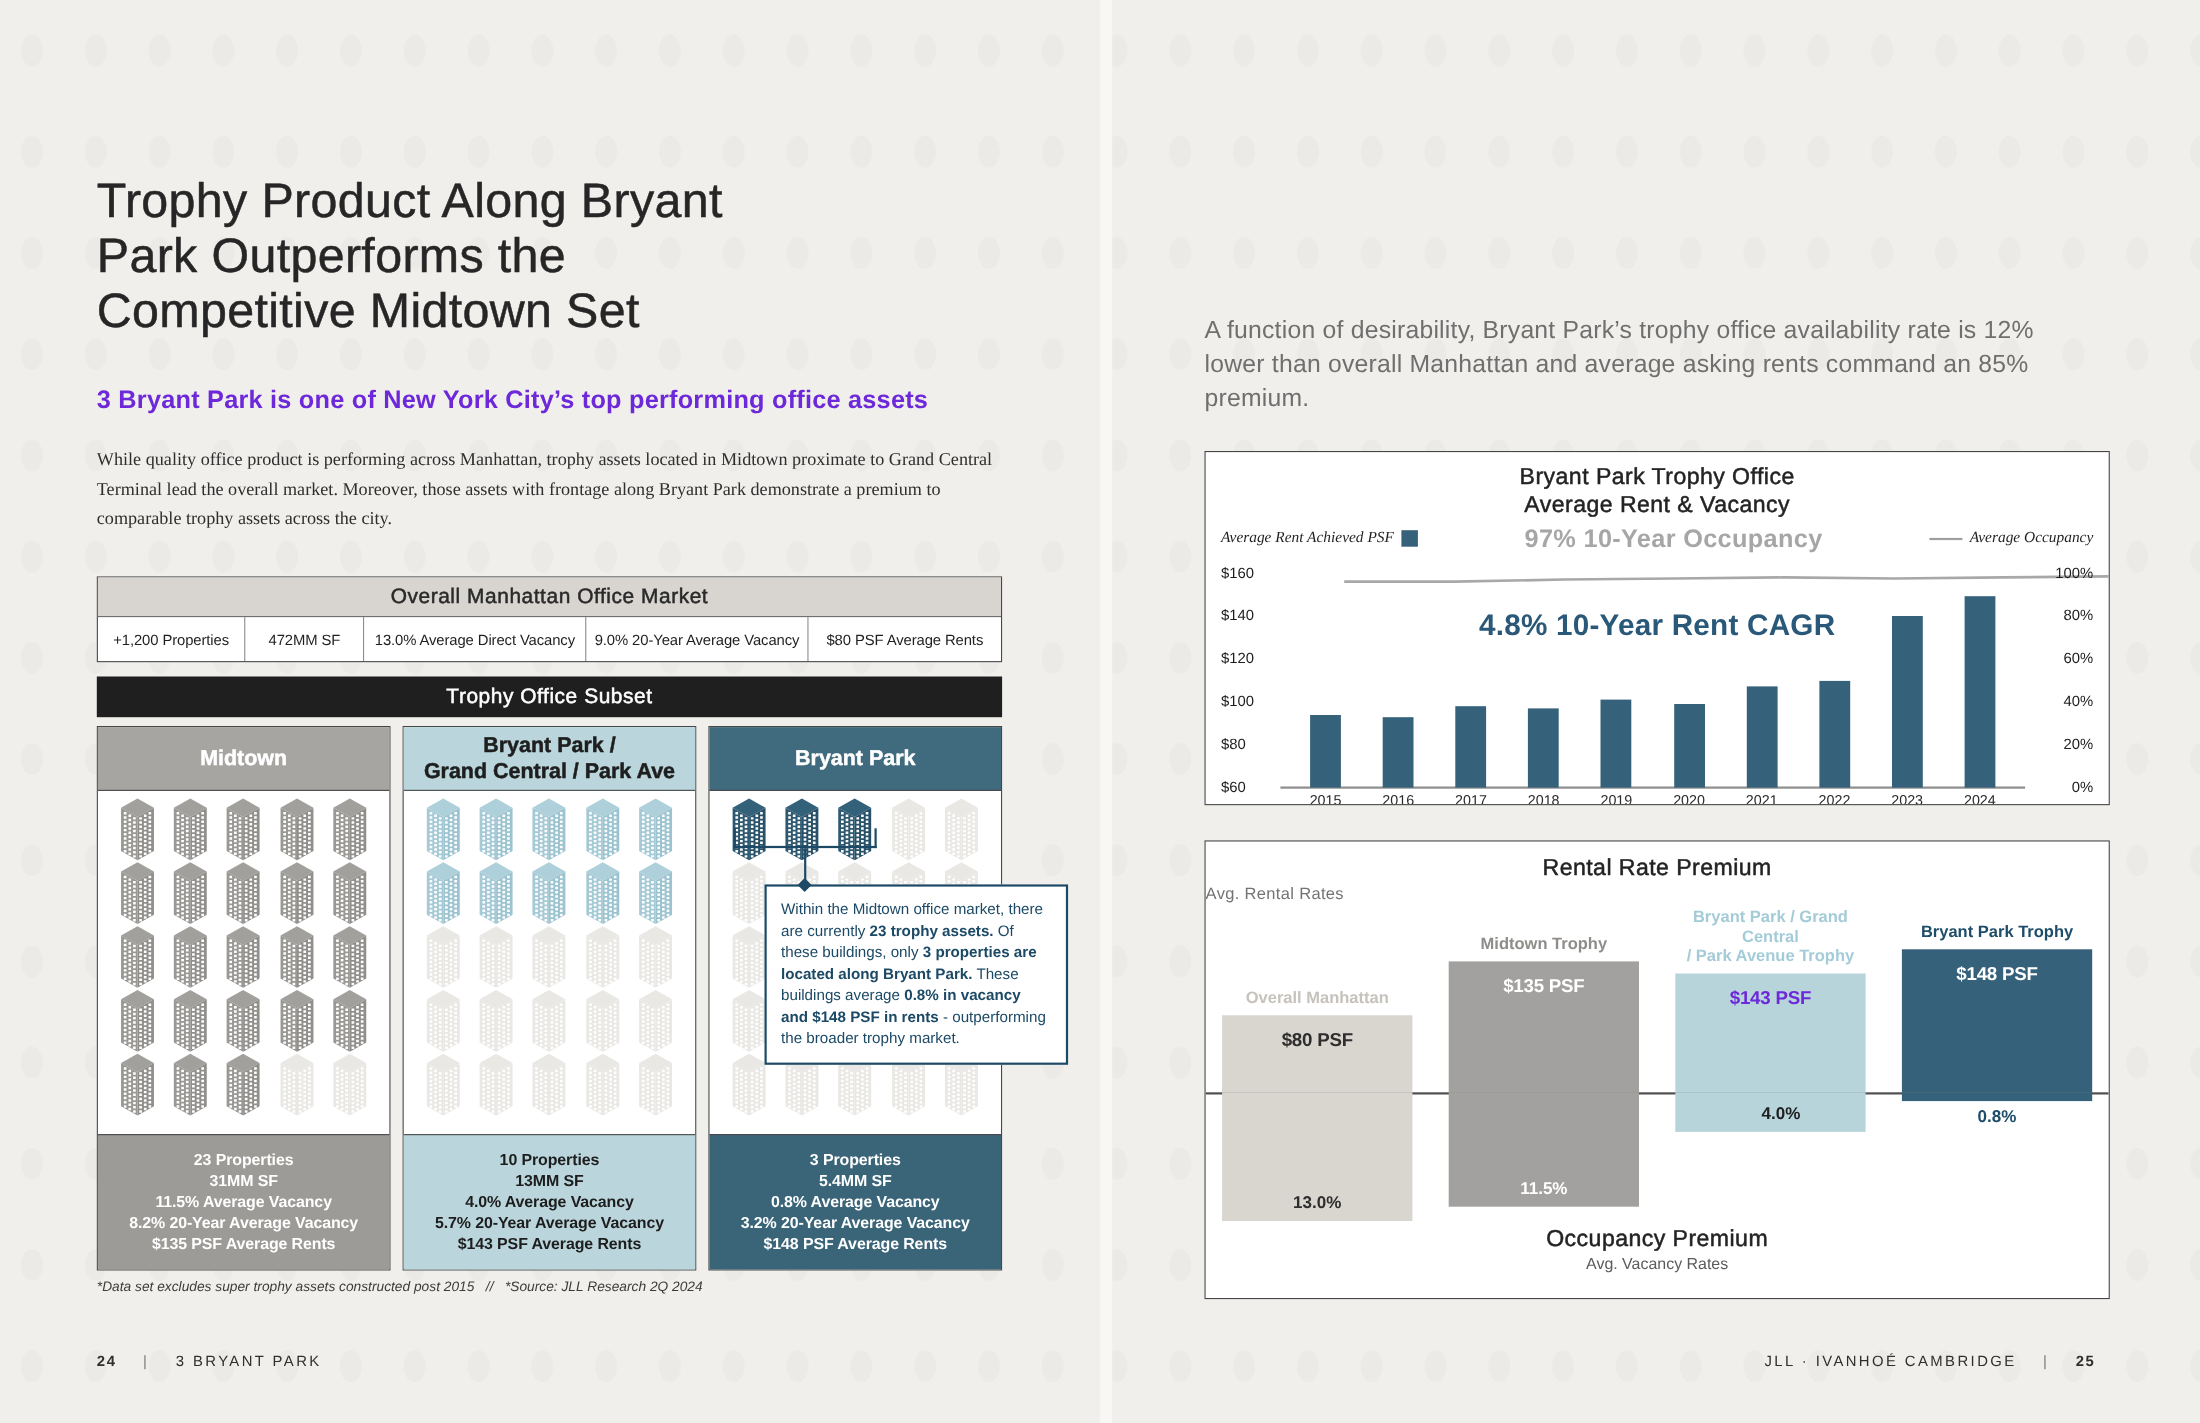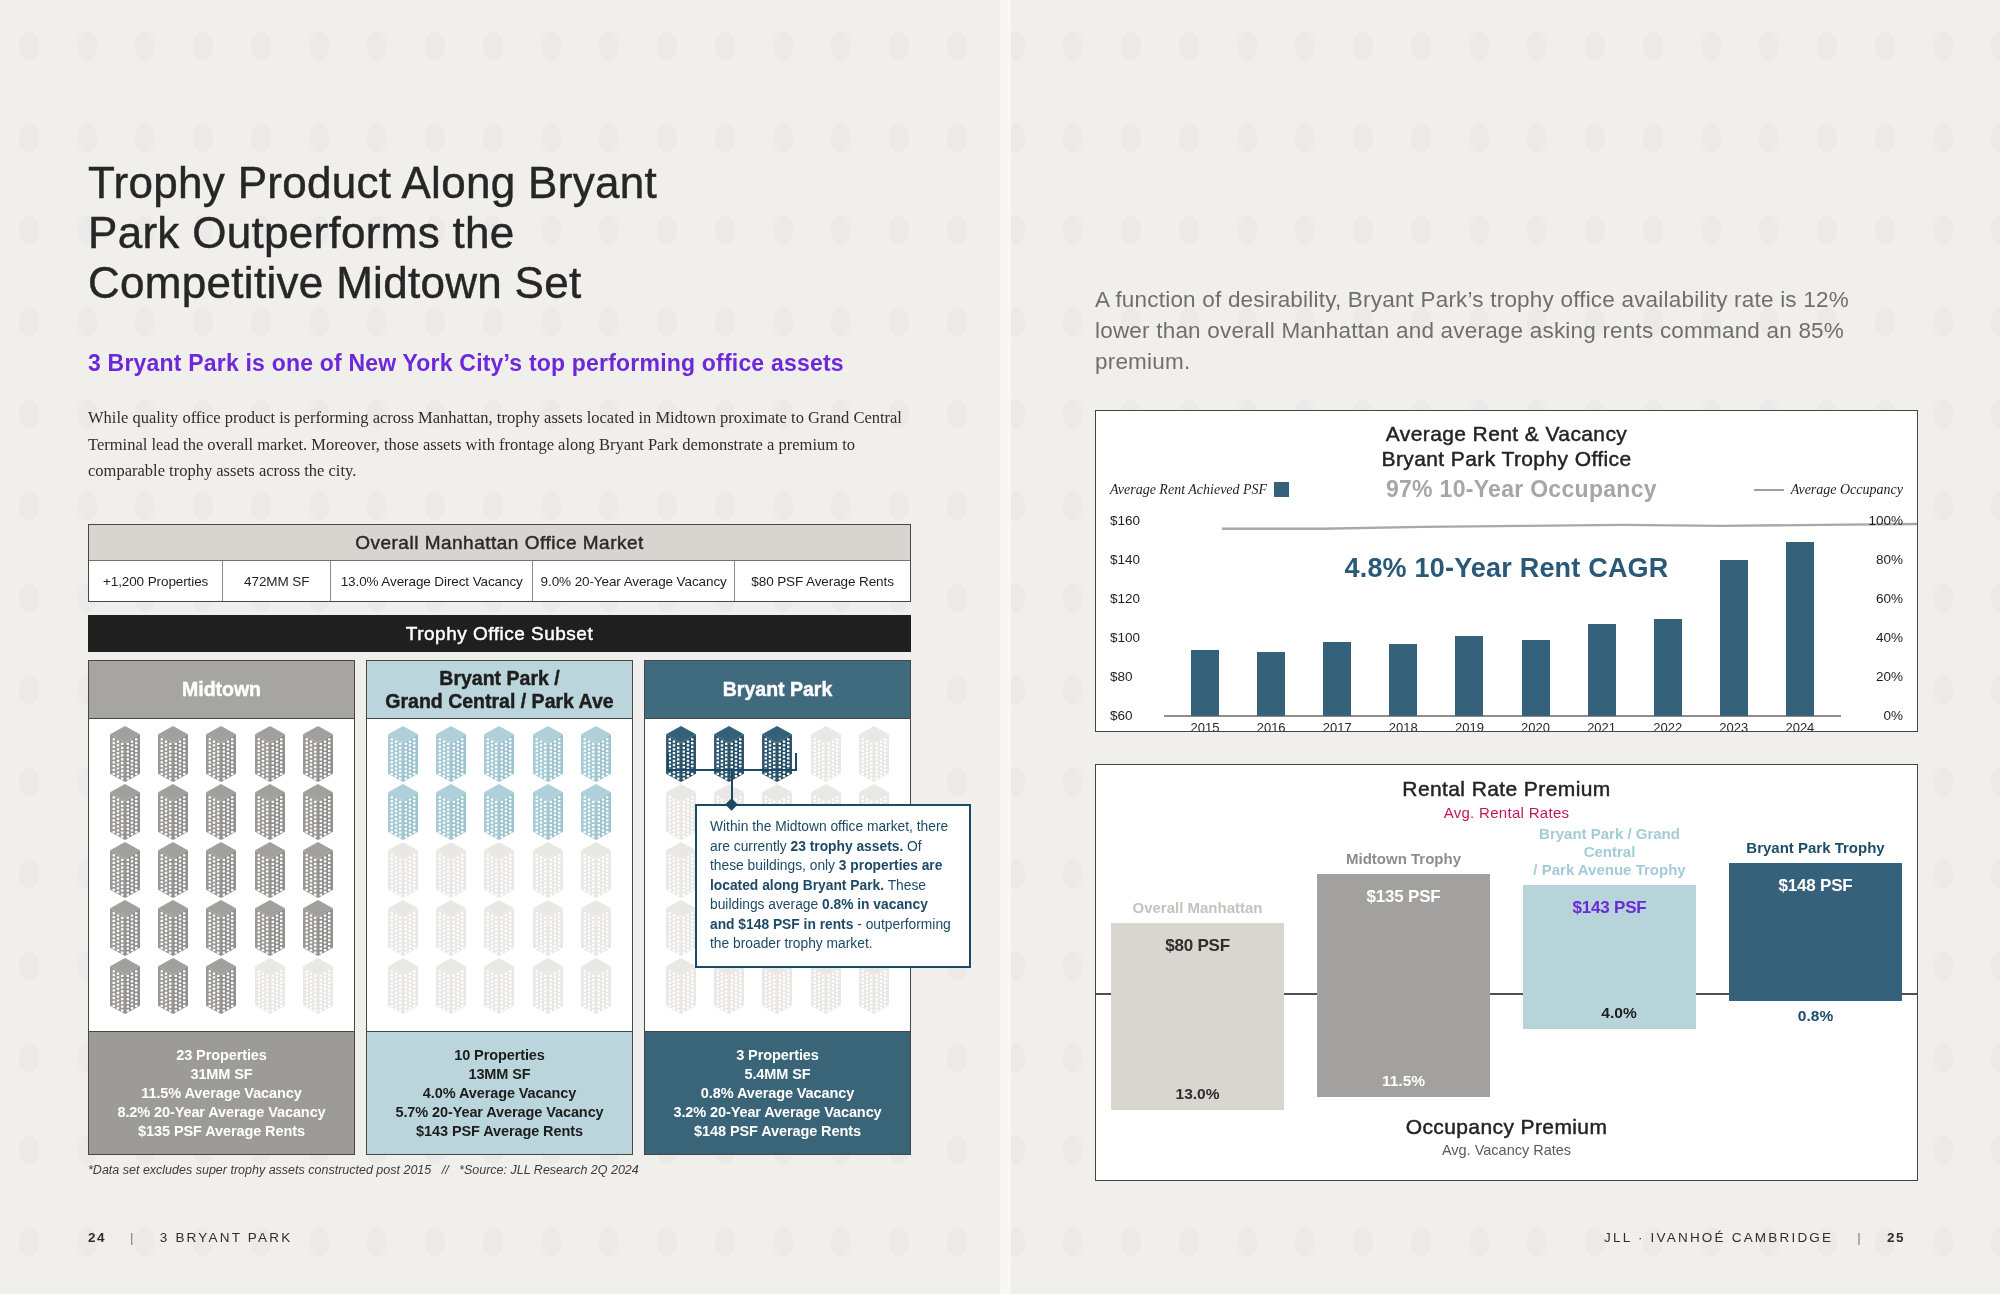--- a/index.html
+++ b/index.html
@@ -85,21 +85,21 @@
   .c1-bars { position:absolute; left:66px; right:74px; top:0; height:213px; display:flex; align-items:flex-end; }
   .c1-cell { flex:1; display:flex; justify-content:center; }
   .c1-bar { width:28px; background:#36617a; }
   .c1-years { position:absolute; left:66px; right:74px; top:217px; display:flex; }
   .c1-year { flex:1; text-align:center; font-size:13px; color:#2a2a2a; }
   .c1-axis { position:absolute; left:58px; right:66px; top:212px; height:1.5px; background:#8e8e8e; }
   .c1-occsvg { position:absolute; left:66px; right:74px; top:0; height:213px; }
   .c1-cagr { position:absolute; left:50%; top:50px; transform:translateX(-50%); font-size:27px; font-weight:700; color:#2a5878; letter-spacing:.2px; white-space:nowrap; }
 
   .c2-title { margin-top:12px; text-align:center; font-size:21px; letter-spacing:.4px; color:#232323; }
-  .c2-sub { text-align:center; font-size:15px; color:#be185d; margin-top:3px; letter-spacing:.3px; }
+  .c2-sub { font-size:15px; color:#737373; margin-top:3px; letter-spacing:.3px; }
   .c2-plot { position:relative; height:288px; margin-top:4px; }
   .c2-zero { position:absolute; left:0; right:0; top:168px; height:2px; background:#4f4f4f; z-index:2; }
   .c2-cols { position:absolute; inset:0; display:flex; justify-content:center; gap:33px; z-index:3; }
   .c2-col { width:173px; display:flex; flex-direction:column; align-items:center; }
   .c2-upper { height:168px; width:100%; display:flex; flex-direction:column; justify-content:flex-end; align-items:center; }
   .c2-cat { font-size:15px; font-weight:700; line-height:18px; text-align:center; margin-bottom:6px; }
   .c2-bartop { width:100%; display:flex; justify-content:center; align-items:flex-start; padding-top:13px; font-size:17px; font-weight:700; letter-spacing:-.2px; }
   .c2-lower { height:120px; width:100%; display:flex; flex-direction:column; align-items:center; }
   .c2-barbot { width:100%; position:relative; }
   .c2-vac-in { position:absolute; bottom:7px; left:0; width:100%; text-align:center; font-size:15.5px; font-weight:700; }
@@ -1165,22 +1165,22 @@
     <span class="fsep">|</span>
     <span>3 BRYANT PARK</span>
   </div>
 </div>
 
 <div class="page-right">
   <div class="pr-intro">A function of desirability, Bryant Park’s trophy office availability rate is 12% lower than overall Manhattan and average asking rents command an 85% premium.</div>
 
   <div class="chartbox chart1">
     <div class="c1-title semi" id="c1-title">
+        <div>Bryant Park Trophy Office</div>
         <div>Average Rent &amp; Vacancy</div>
-        <div>Bryant Park Trophy Office</div>
       </div>
     <div class="c1-legendrow">
       <span class="c1-leg">
         <span>Average Rent Achieved PSF</span>
         <span class="c1-swatch" id="c1-swatch" style="background: rgb(54, 97, 122);"></span>
       </span>
       <span class="c1-occnote">97% 10-Year Occupancy</span>
       <span class="c1-leg">
         <span class="c1-line"></span>
         <span>Average Occupancy</span>

